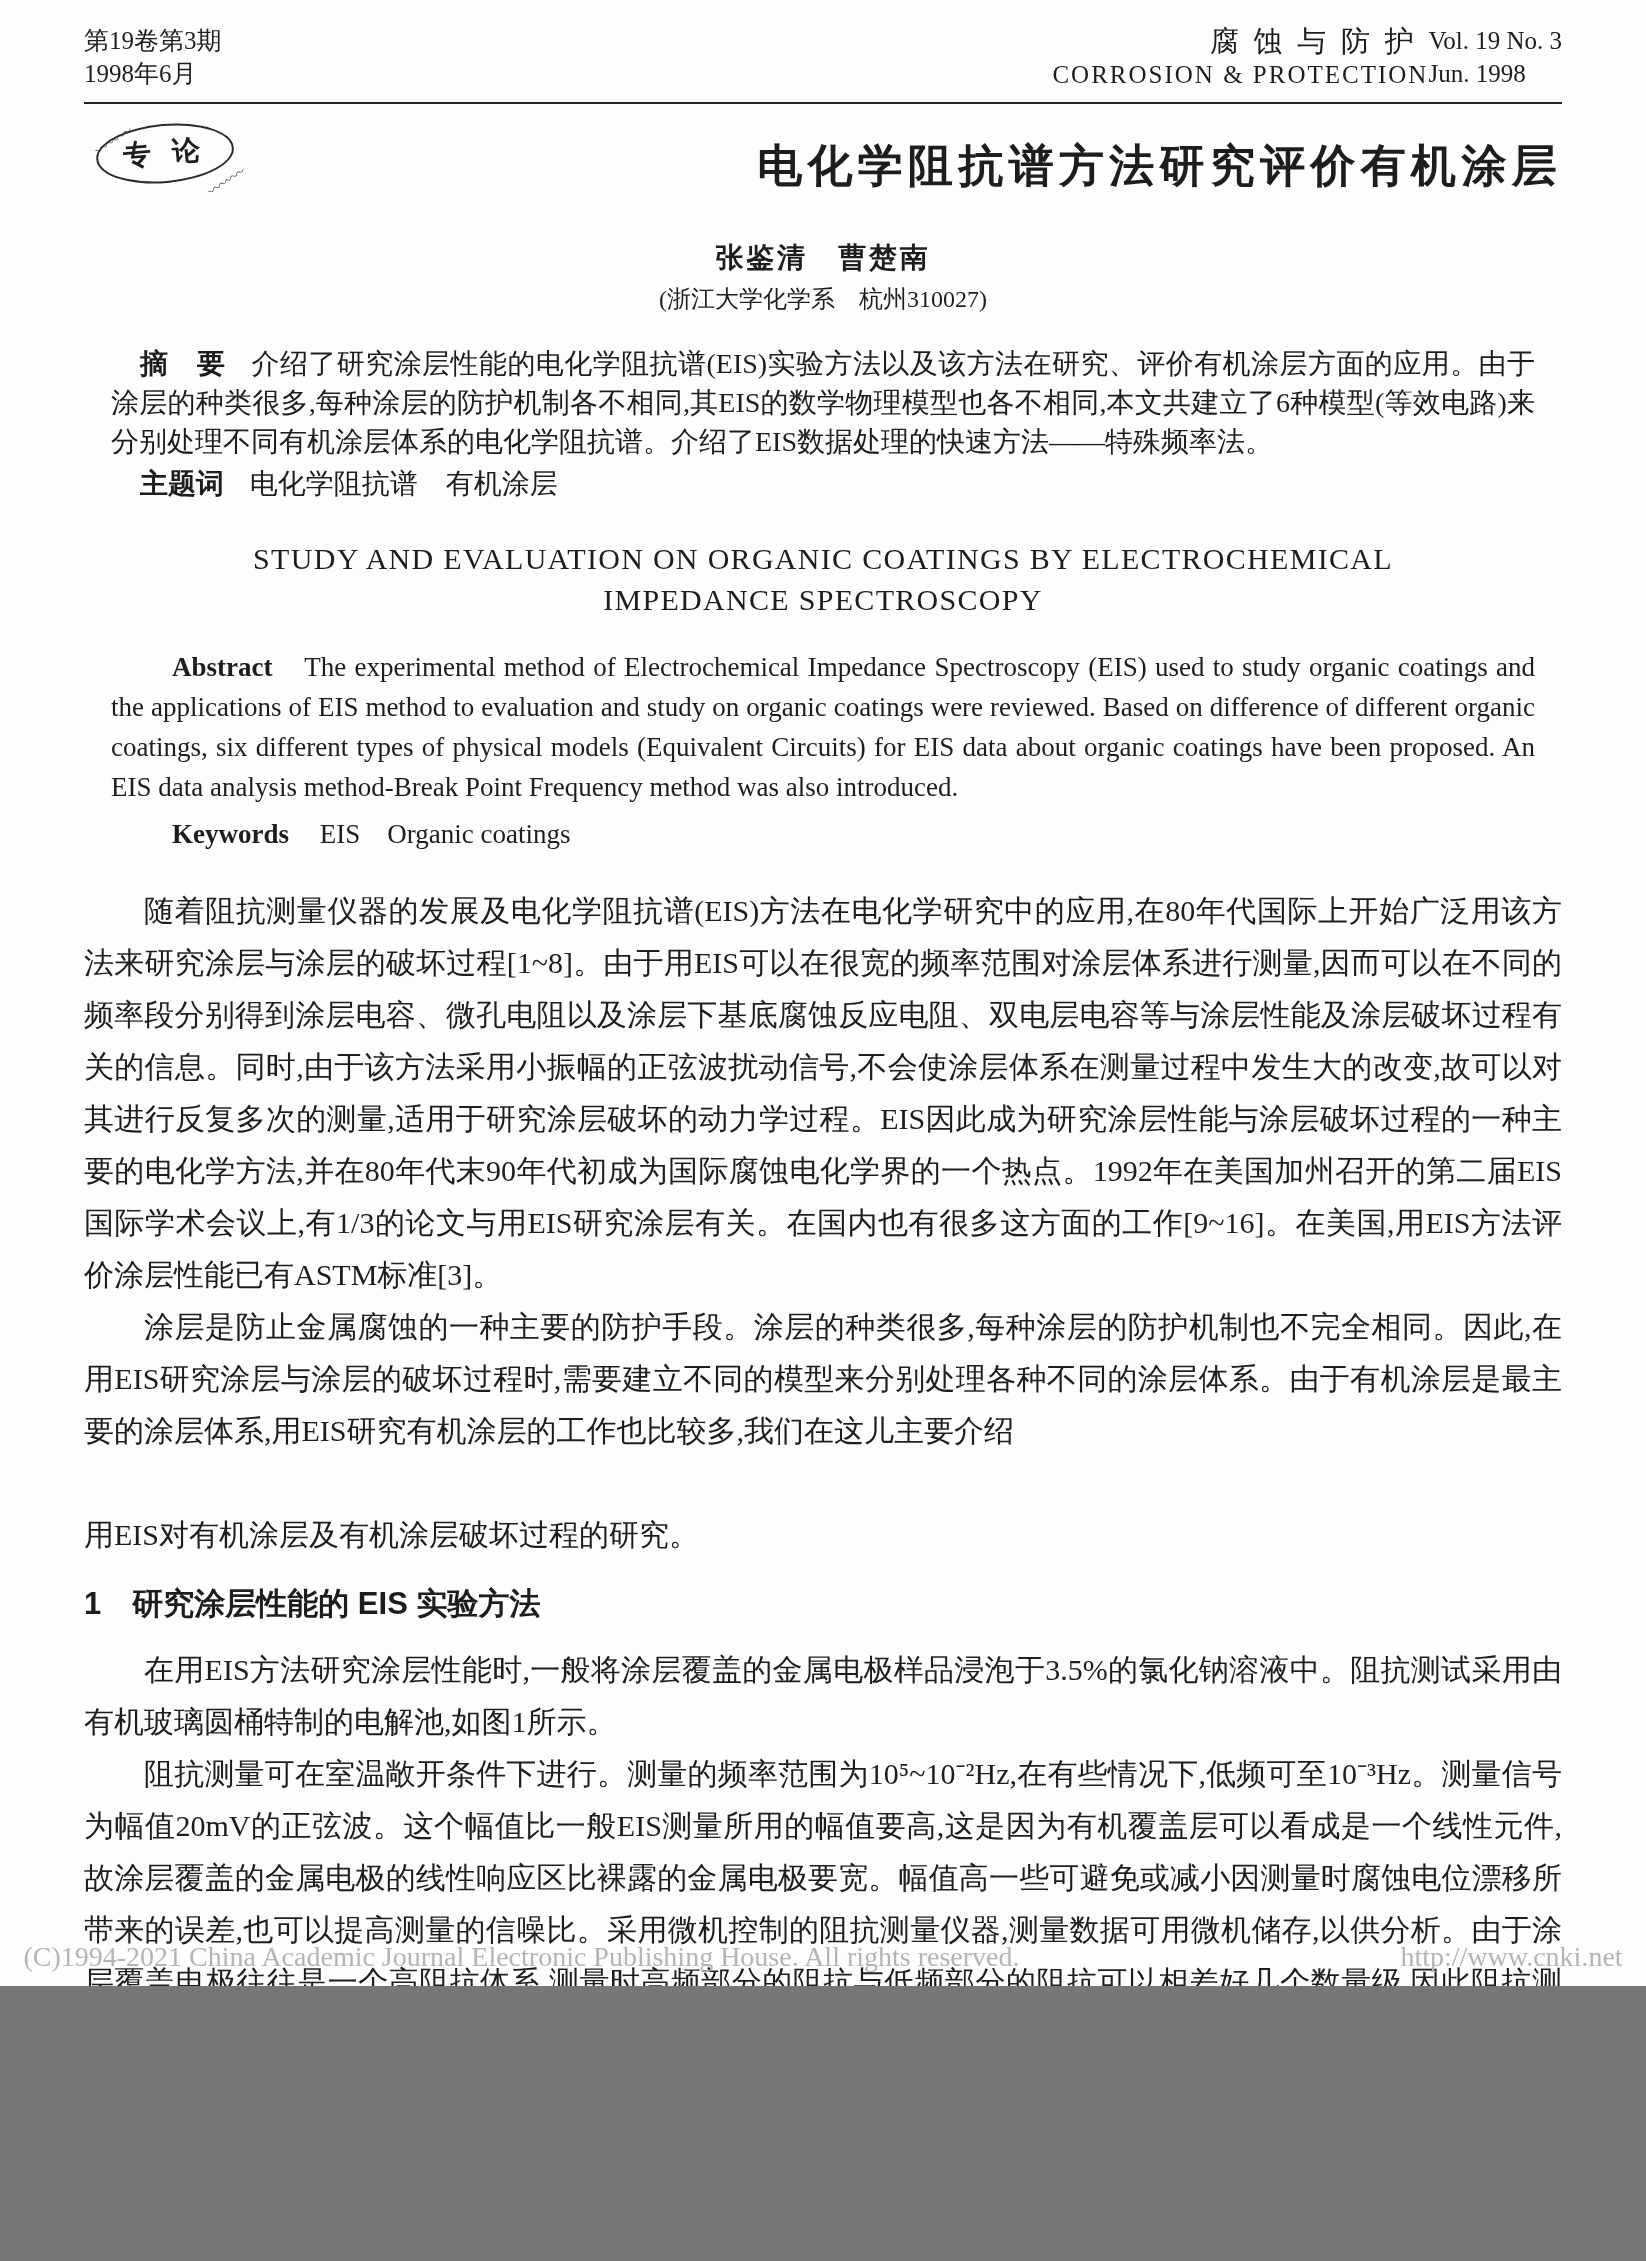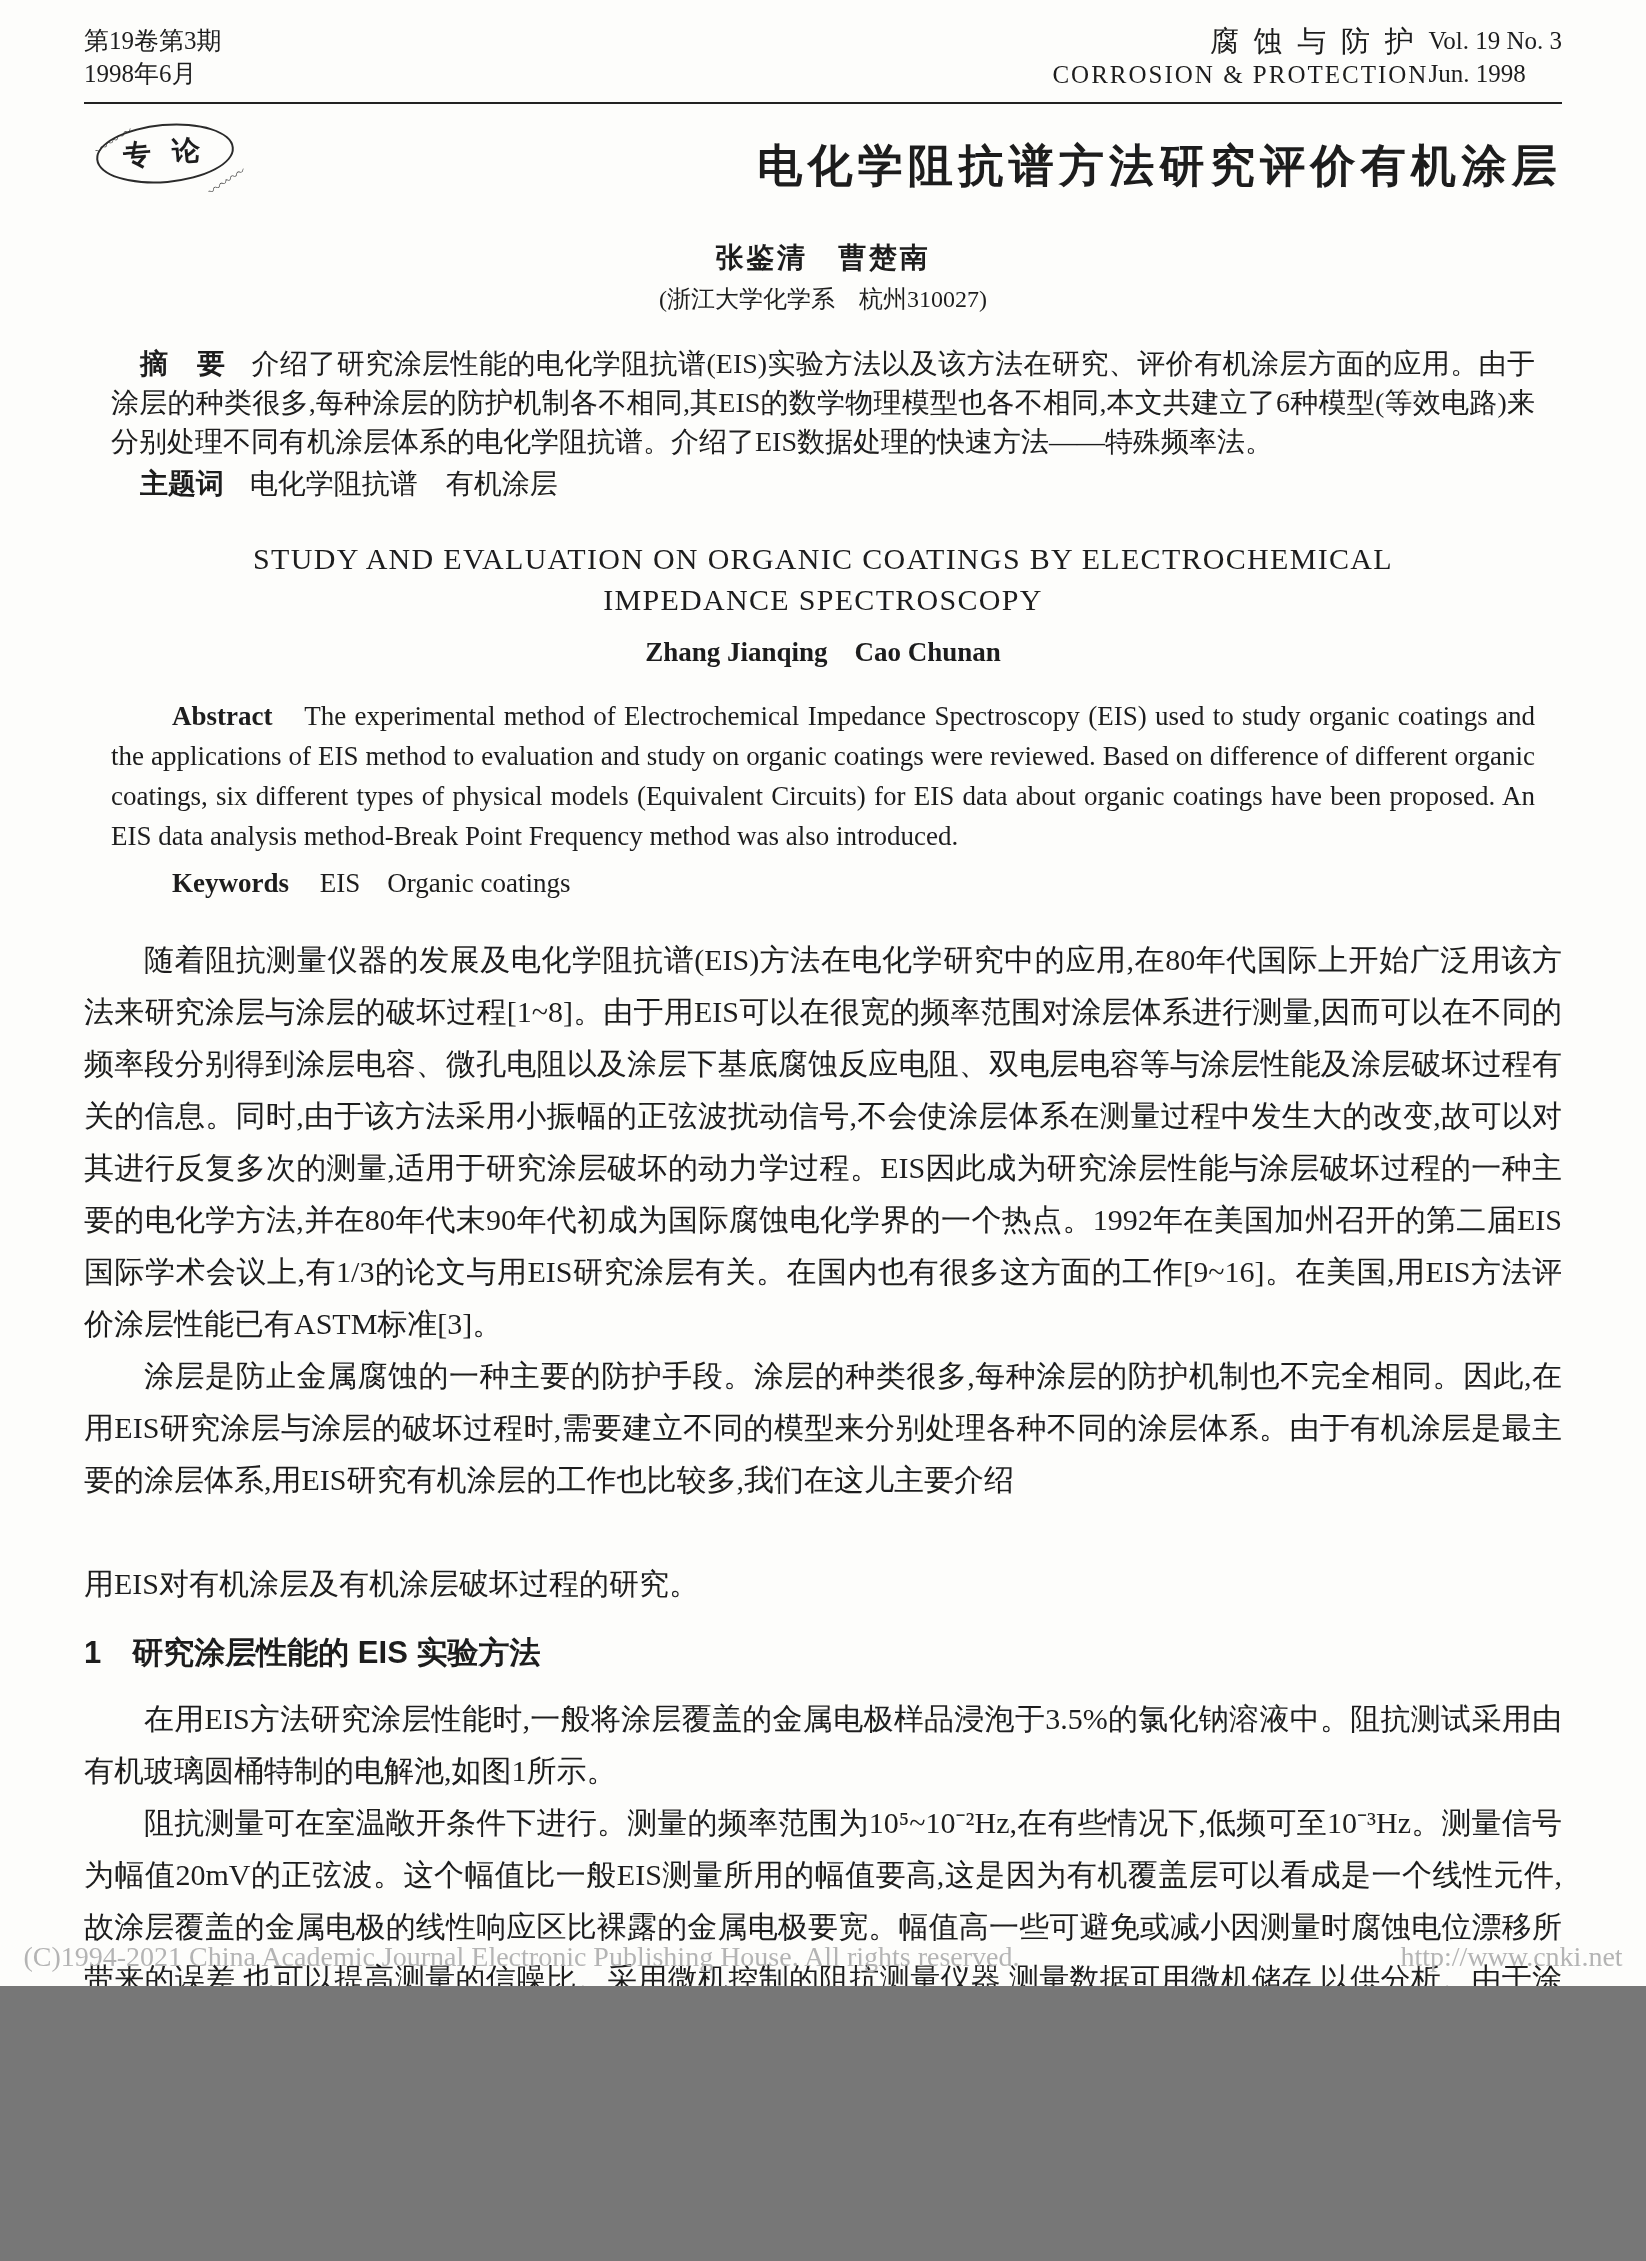--- a/index.html
+++ b/index.html
@@ -222,21 +222,20 @@
   </p>
   <p class="keywords-cn">
     <span class="label-cn">主题词</span>
     <span>电化学阻抗谱　有机涂层</span>
   </p>
 
   <div class="title-en">
     <div>STUDY AND EVALUATION ON ORGANIC COATINGS BY ELECTROCHEMICAL</div>
     <div>IMPEDANCE SPECTROSCOPY</div>
   </div>
-  <div class="authors-en">Zhang Jianqing　Cao Chunan</div>
 
   <p class="abstract-en">
     <span class="label-en">Abstract</span>
     <span>The experimental method of Electrochemical Impedance Spectroscopy (EIS) used to study organic coatings and the applications of EIS method to evaluation and study on organic coatings were reviewed. Based on difference of different organic coatings, six different types of physical models (Equivalent Circuits) for EIS data about organic coatings have been proposed. An EIS data analysis method-Break Point Frequency method was also introduced.</span>
   </p>
   <p class="keywords-en">
     <span class="label-en">Keywords</span>
     <span>EIS　Organic coatings</span>
   </p>
 

